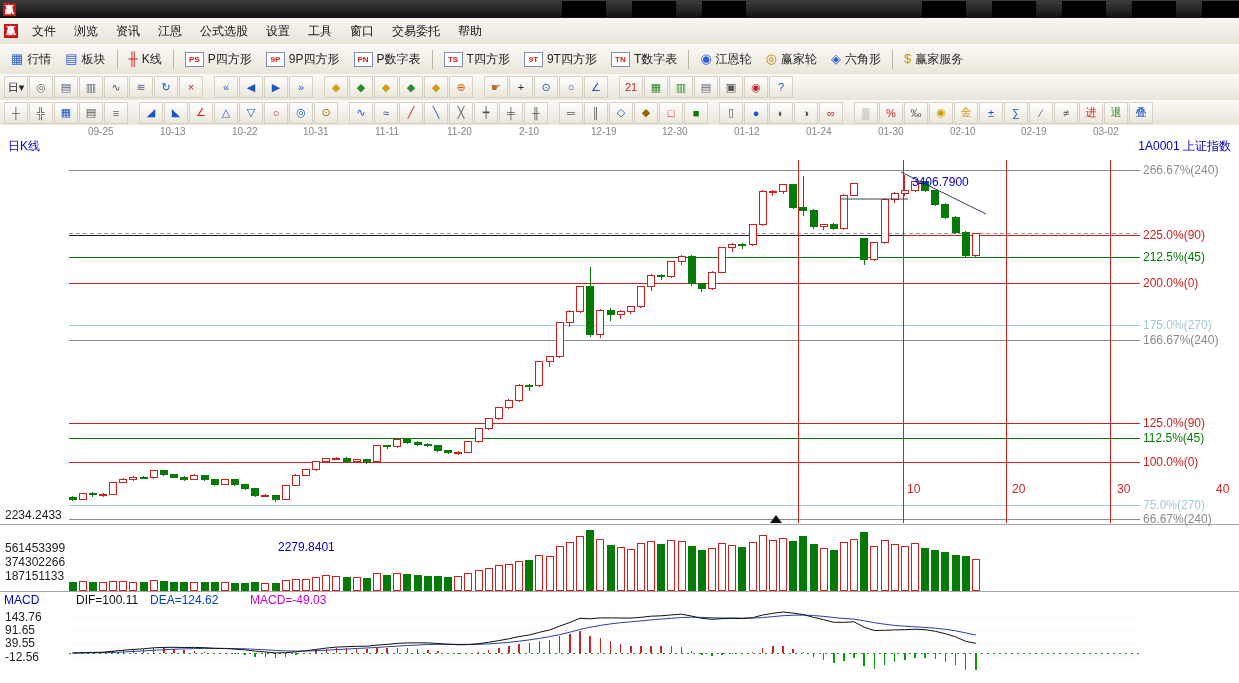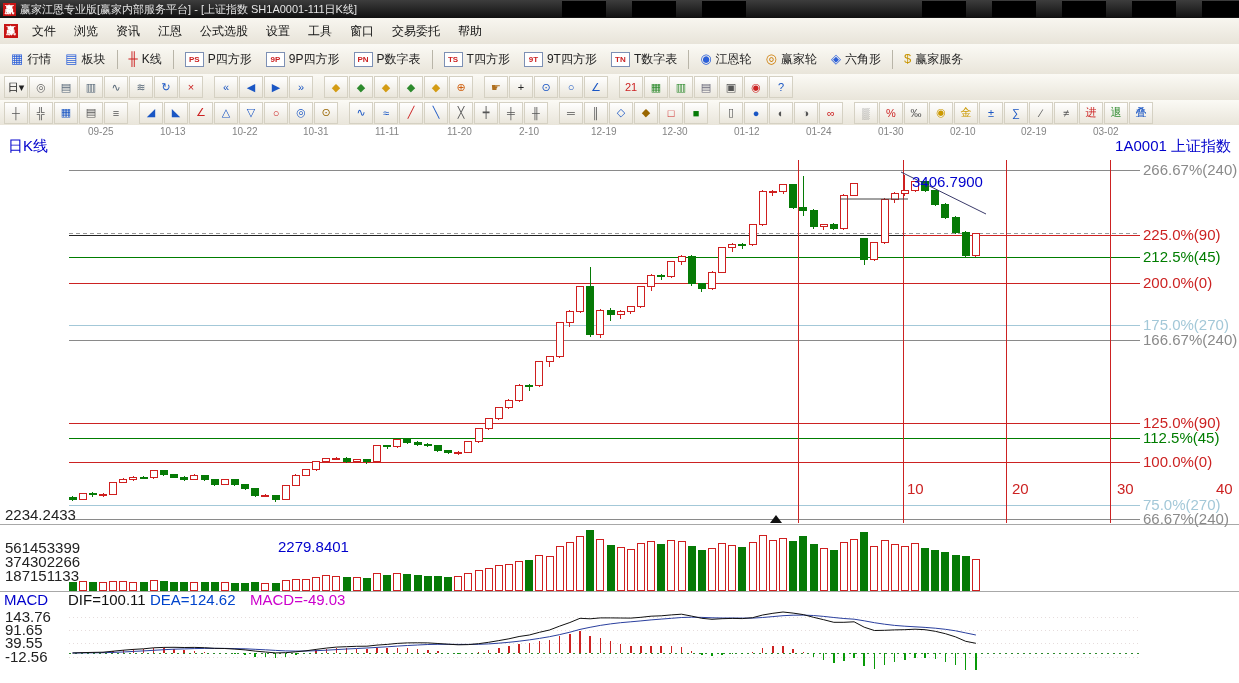--- a/index.html
+++ b/index.html
@@ -35,28 +35,27 @@
   .vsep{width:1px;height:19px;background:#b9b5a8;margin:0 4px;display:inline-block;}
   .tb-ico{width:22px;height:20px;border:1px solid #d5d1c3;background:linear-gradient(#ffffff,#eae6db);
           display:inline-flex;align-items:center;justify-content:center;font-size:11px;margin-right:1px;cursor:default;}
   .gap{margin-left:10px;}
   
   .datestrip{top:125px;height:13px;background:#fff;}
   .date-lbl{position:absolute;top:1px;font-size:10px;color:#848484;}
   
   .chart{position:absolute;top:138px;left:0;width:1239px;height:545px;background:#fff;}
   .chart svg{position:absolute;left:0;top:0;}
-  .lbl{position:absolute;font-size:15px;white-space:nowrap;line-height:12px;}
+  .lbl{position:absolute;font-size:12px;white-space:nowrap;line-height:12px;}
 </style>
 </head>
 <body>
 
 <div class="bar titlebar">
   <span class="logo">赢</span>
-  <span>赢家江恩专业版[赢家内部服务平台] - [上证指数  SH1A0001-111日K线]</span>
   <div id="tbBlocks"></div>
   <div class="win-controls">
     <span>–</span>
     <span>□</span>
     <span>×</span>
   </div>
 <div class="tb-block" style="left: 562px;"></div>
     <div class="tb-block" style="left: 632px;"></div>
     <div class="tb-block" style="left: 702px;"></div>
     <div class="tb-block" style="left: 922px;"></div>
@@ -783,21 +782,21 @@
       </g>
       <polyline points="72.5,515 82.7,514.9 92.8,514.8 103.0,514.7 113.1,514.4 123.3,514 133.4,513.4 143.6,512.9 153.7,512.3 163.9,511.7 174.0,511.2 184.2,510.9 194.3,510.6 204.5,510.4 214.6,510.4 224.8,510.4 234.9,510.6 245.1,510.8 255.2,511.3 265.4,511.8 275.5,512.4 285.6,512.9 295.8,513.1 306.0,513 316.1,512.7 326.3,512.2 336.4,511.6 346.6,511 356.7,510.5 366.9,510 377.0,509.4 387.2,508.8 397.3,508.1 407.4,507.5 417.6,507 427.8,506.5 437.9,506.3 448.1,506.3 458.2,506.4 468.4,506.4 478.5,506.3 488.7,505.9 498.8,505.2 508.9,504.3 519.1,503.2 529.3,501.9 539.4,500.4 549.5,498.7 559.7,496.6 569.9,494.2 580.0,491.4 590.1,489.3 600.3,487.4 610.5,485.9 620.6,484.7 630.8,483.8 640.9,482.9 651.1,481.9 661.2,481.1 671.4,480.3 681.5,479.5 691.6,479.2 701.8,479.4 712.0,479.8 722.1,480 732.3,480 742.4,480.1 752.6,480.1 762.7,479.5 772.9,478.6 783.0,477.7 793.1,477.2 803.3,477.1 813.5,477.5 823.6,478.4 833.8,479.5 843.9,480.5 854.1,481.2 864.2,482.8 874.4,484.7 884.5,486.2 894.6,487.4 904.8,488.2 915.0,488.8 925.1,489.4 935.3,490.2 945.4,491.3 955.6,492.8 965.7,494.9 975.9,497" fill="none" stroke="#2a3f9e" stroke-width="1"></polyline>
       <polyline points="72.5,515 82.7,514.6 92.8,514.4 103.0,514.2 113.1,513.2 123.3,512.2 133.4,511.4 143.6,510.8 153.7,509.8 163.9,509.4 174.0,509.3 184.2,509.5 194.3,509.4 204.5,509.7 214.6,510.3 224.8,510.5 234.9,511.1 245.1,511.9 255.2,513.1 265.4,514 275.5,514.9 285.6,514.7 295.8,513.8 306.0,512.8 316.1,511.4 326.3,510.1 336.4,509.1 346.6,508.7 356.7,508.3 366.9,508.2 377.0,507.1 387.2,506.4 397.3,505.4 407.4,504.9 417.6,504.8 427.8,504.9 437.9,505.5 448.1,506.2 458.2,506.8 468.4,506.6 478.5,505.7 488.7,504.3 498.8,502.6 508.9,500.8 519.1,498.5 529.3,497 539.4,494.3 549.5,492 559.7,488.1 569.9,484.5 580.0,480.3 590.1,480.8 600.3,479.9 610.5,479.9 620.6,480 630.8,480.1 640.9,479.3 651.1,478.2 661.2,477.8 671.4,476.9 681.5,476.2 691.6,478.1 701.8,480.3 712.0,481.3 722.1,480.7 732.3,480.4 742.4,480.6 752.6,479.7 762.7,477 772.9,475.3 783.0,474 793.1,475.1 803.3,476.6 813.5,479.3 823.6,481.7 833.8,484.3 843.9,484.3 854.1,483.8 864.2,489.2 874.4,492.5 884.5,492.3 894.6,491.9 904.8,491.7 915.0,491.2 925.1,491.7 935.3,493.3 945.4,495.7 955.6,498.9 965.7,503.3 975.9,505.3" fill="none" stroke="#101010" stroke-width="1"></polyline>
     </svg>
   <div class="lbl" style="left:8px;top:2px;color:#0000cc;">日K线</div>
   <div class="lbl" style="right:8px;top:2px;color:#0000cc;">1A0001 上证指数</div>
   <div class="lbl" style="left:912px;top:38px;color:#0000cc;">3406.7900</div>
   <div class="lbl" style="left:278px;top:359px;color:#0000cc;margin-top:44px;">2279.8401</div>
   <div class="lbl" style="left:5px;top:371px;color:#222;">2234.2433</div>
   <div class="lbl" style="left:4px;top:456px;color:#0000cc;">MACD</div>
-  <div class="lbl" style="left:68px;top:456px;color:#111111;">DIF=100.11</div>
+  <div class="lbl" style="left:76px;top:456px;color:#111111;">DIF=100.11</div>
   <div class="lbl" style="left:150px;top:456px;color:#0044cc;">DEA=124.62</div>
   <div class="lbl" style="left:250px;top:456px;color:#cc00cc;">MACD=-49.03</div>
   <div id="genLabels">
       <div class="lbl" style="left: 1143px; top: 26px; color: rgb(138, 138, 138);">266.67%(240)</div>
       <div class="lbl" style="left: 1143px; top: 91px; color: rgb(204, 34, 34);">225.0%(90)</div>
       <div class="lbl" style="left: 1143px; top: 113px; color: rgb(0, 125, 0);">212.5%(45)</div>
       <div class="lbl" style="left: 1143px; top: 139px; color: rgb(204, 34, 34);">200.0%(0)</div>
       <div class="lbl" style="left: 1143px; top: 181px; color: rgb(163, 200, 216);">175.0%(270)</div>
       <div class="lbl" style="left: 1143px; top: 196px; color: rgb(138, 138, 138);">166.67%(240)</div>
       <div class="lbl" style="left: 1143px; top: 279px; color: rgb(204, 34, 34);">125.0%(90)</div>

